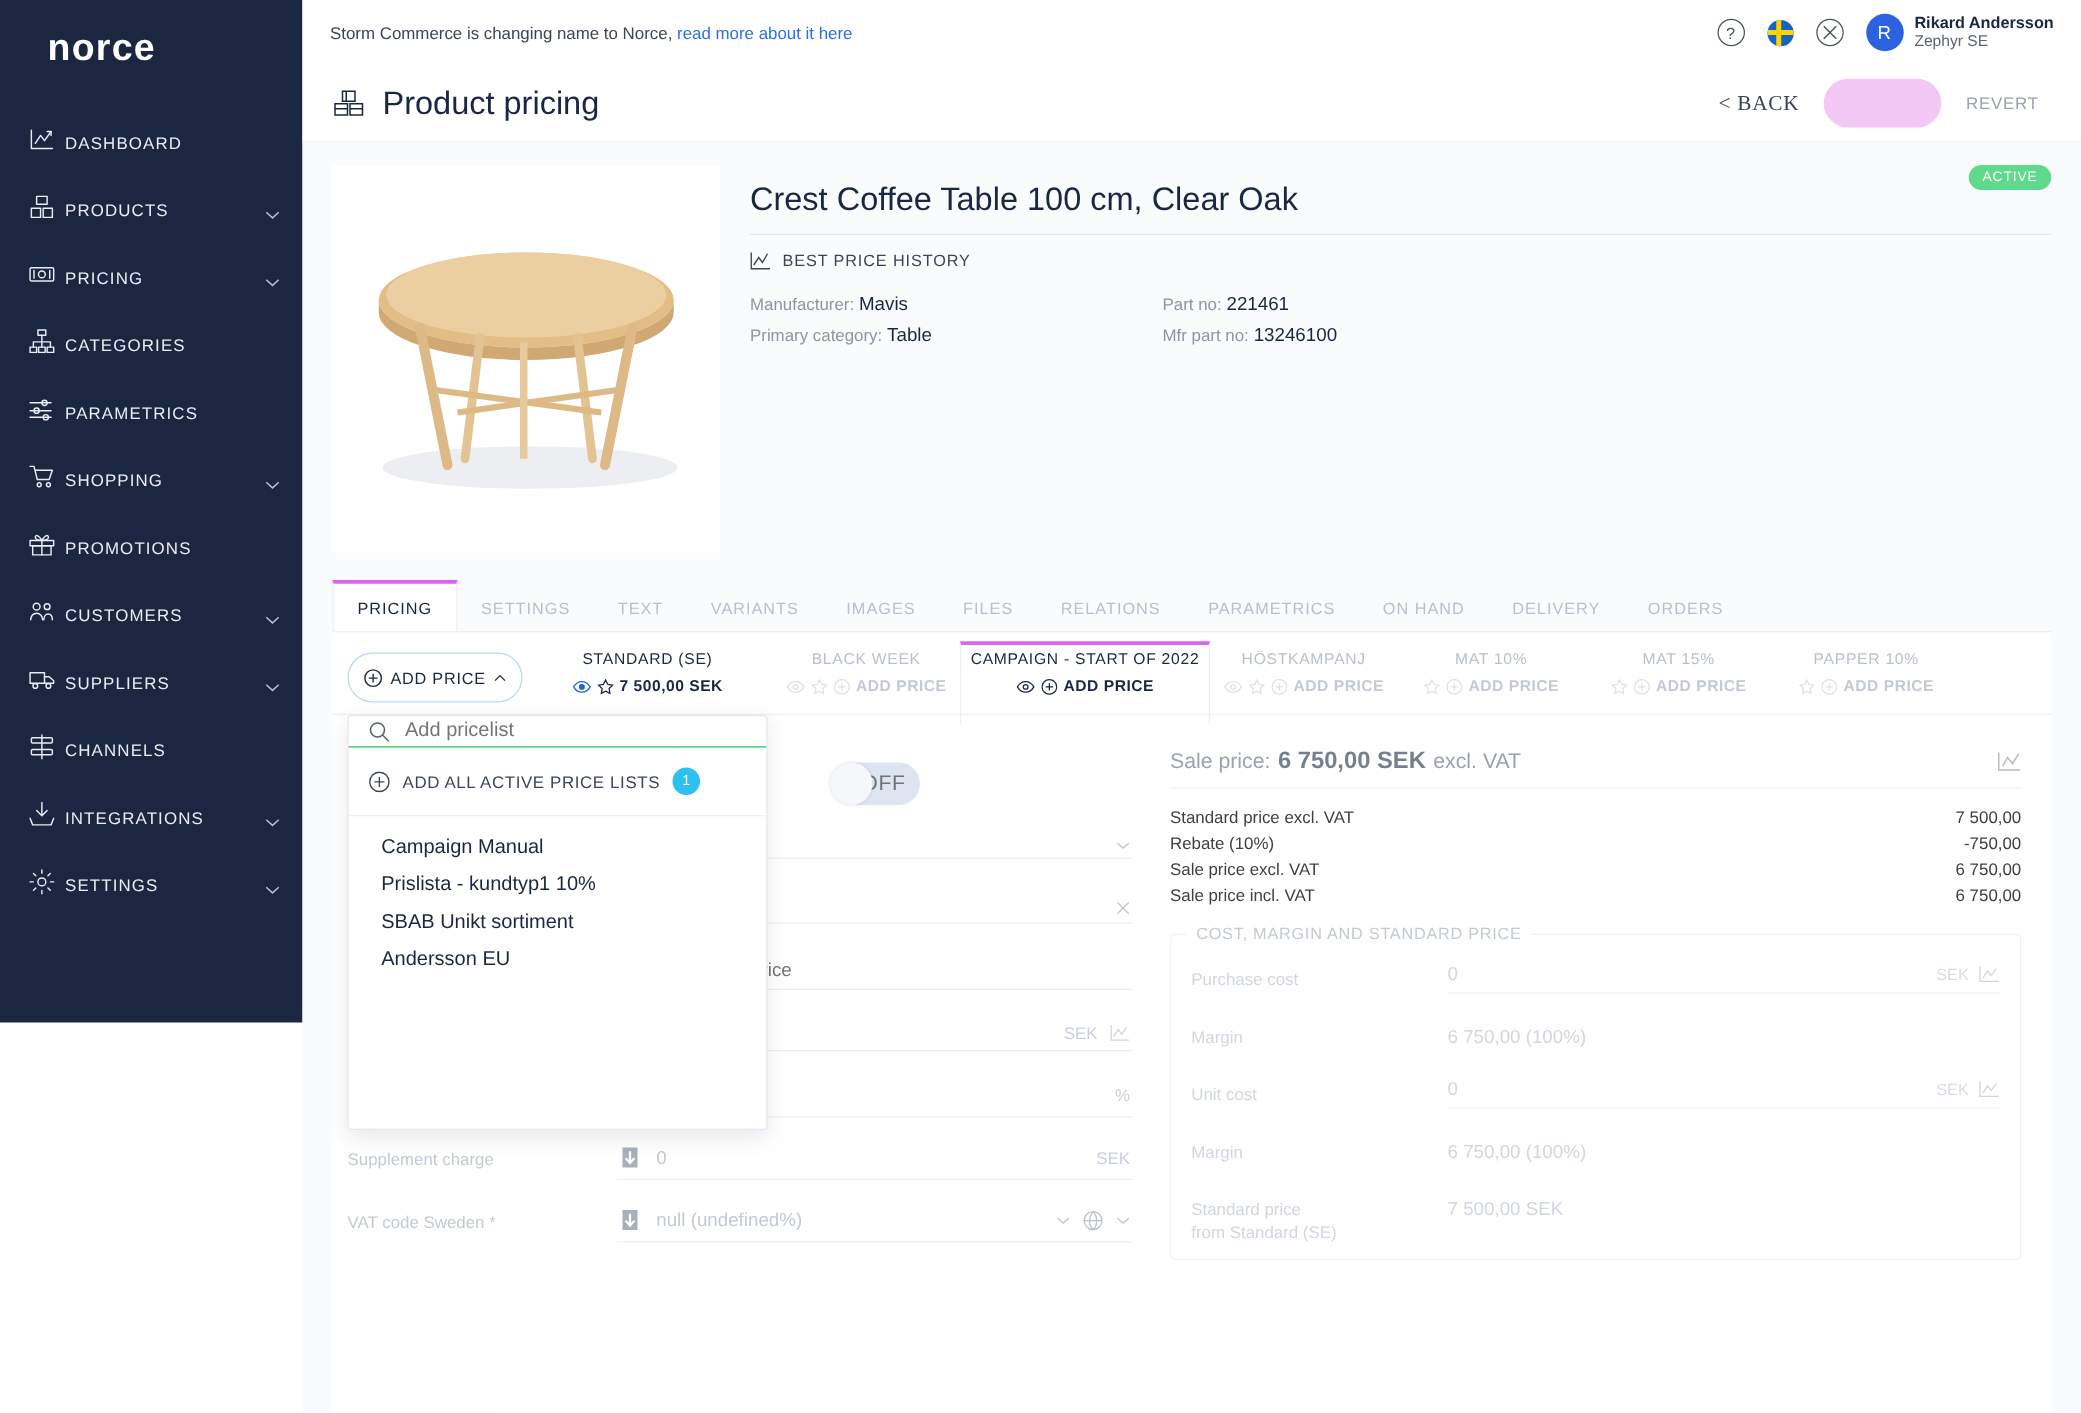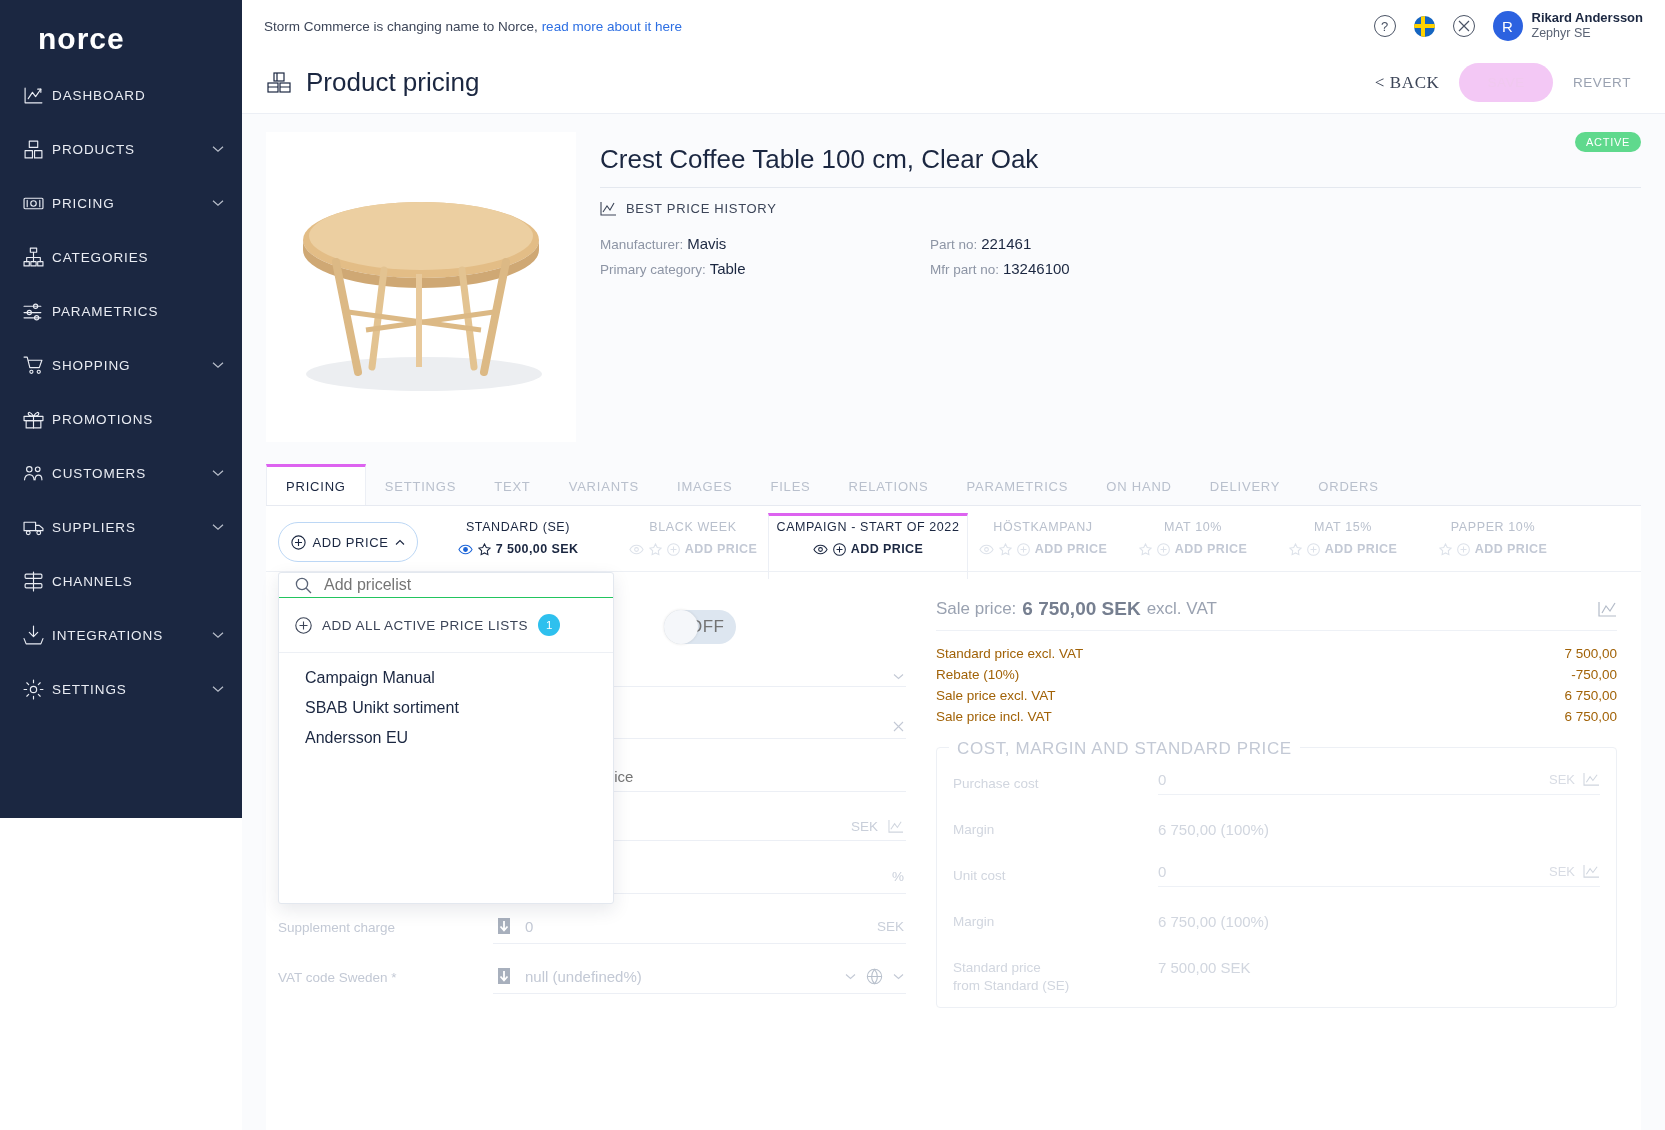--- a/index.html
+++ b/index.html
@@ -16,21 +16,21 @@
     background: #1b2741; color: #fff;
     padding-top: 10px;
   }
   .logo {
     height: 58px; display: flex; align-items: center;
     padding-left: 38px;
     font-size: 30px; font-weight: 700; letter-spacing: 1px;
     color: #ffffff;
   }
   .nav-item {
-    height: 54px; display: flex; align-items: center;
+    height: 54px; display: flex; align-items: flex-end;
     padding-left: 14px; padding-right: 18px;
     color: #e9ecf3; cursor: pointer;
   }
   .nav-ico {
     width: 38px; flex: 0 0 38px; display: flex;
     align-items: center; justify-content: center;
     color: #e9ecf3;
   }
   .nav-label {
     font-size: 13.5px; letter-spacing: 0.9px; font-weight: 400;
@@ -145,29 +145,29 @@
   }
   .toggle-knob { width: 34px; height: 34px; border-radius:50%; background:#f5f7fa; position:absolute; left:0; box-shadow: 0 0 3px rgba(0,0,0,.12);}
   .toggle-txt { font-size: 17px; color:#737373; letter-spacing:.5px; padding-right: 11px; }
 
   
   .rightpane { flex:1 1 auto; padding: 26px 24px 0 10px; }
   .saleprice { font-size: 17px; color:#9aa2b1; display:flex; align-items:center; border-bottom:1px solid #eef1f6; padding-bottom: 10px; }
   .saleprice b { color:#767f90; font-size: 19px; margin: 0 6px; }
   .chart-ico { margin-left:auto; color:#b3bbc8; }
   .sumtable { margin-top: 12px; }
-  .sumrow { display:flex; font-size: 13.5px; color:#a16207; padding: 3px 0; }
+  .sumrow { display:flex; font-size: 13.5px; color:#404040; padding: 3px 0; }
   .sumrow .v { margin-left:auto; }
   .fieldset {
     margin-top: 20px; border:1px solid #edf0f5; border-radius: 4px;
     padding: 0 16px 14px 16px; position: relative;
   }
   .legend {
     position:absolute; top:-9px; left: 12px; background:#fff; padding: 0 8px;
-    font-size: 17px; letter-spacing: .6px; color:#c3c9d5;text-align:center;
+    font-size: 13px; letter-spacing: .6px; color:#c3c9d5;text-align:center;
   }
   .crow { display:flex; align-items:center; min-height: 46px; }
   .clabel { width: 205px; flex:0 0 205px; font-size: 13.5px; color:#d1d6df; }
   .cctrl { flex:1 1 auto; display:flex; align-items:center; gap:8px; font-size:15px; color:#d1d6df; }
   .cctrl.line { border-bottom:1px solid #eef1f6; padding-bottom:6px; }
   .cunit { margin-left:auto; font-size:13px; color:#d8dce4; }
 
   
   .dropdown {
     position:absolute; left: 12px; top: 66px; width: 336px;
@@ -836,20 +836,21 @@
             <svg width="17" height="17" viewBox="0 0 17 17" fill="none" stroke="#3c4558" stroke-width="1.1">
               <circle cx="8.5" cy="8.5" r="7.7"></circle>
                 <path d="M8.5 4.5v8M4.5 8.5h8"></path>
               </svg>
           </span>
           <span class="dd-addall-txt">ADD ALL ACTIVE PRICE LISTS</span>
           <span class="dd-count">1</span>
         </div>
         <div class="dd-list" id="ddlist">
             <div class="dd-item">Campaign Manual</div>
+            <div class="dd-item">Prislista - kundtyp1 10%</div>
             <div class="dd-item">SBAB Unikt sortiment</div>
             <div class="dd-item">Andersson EU</div>
           </div>
       </div>
 
     </div>
   </section>
 </div>
 
 </body></html>

